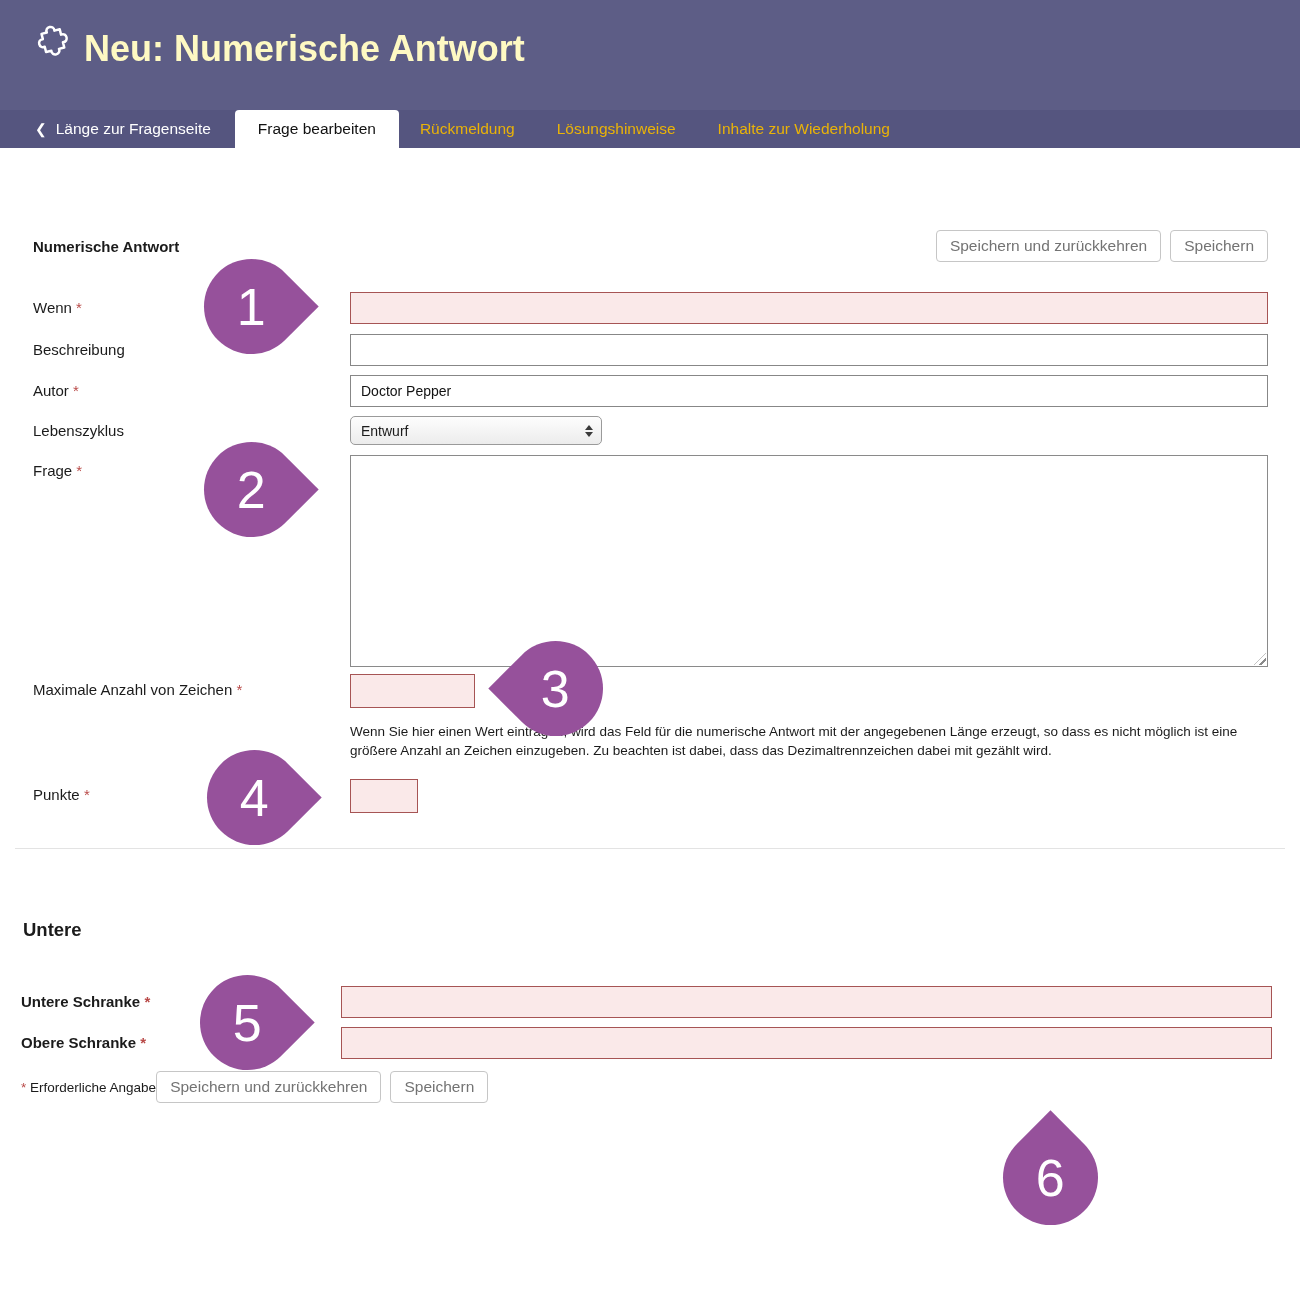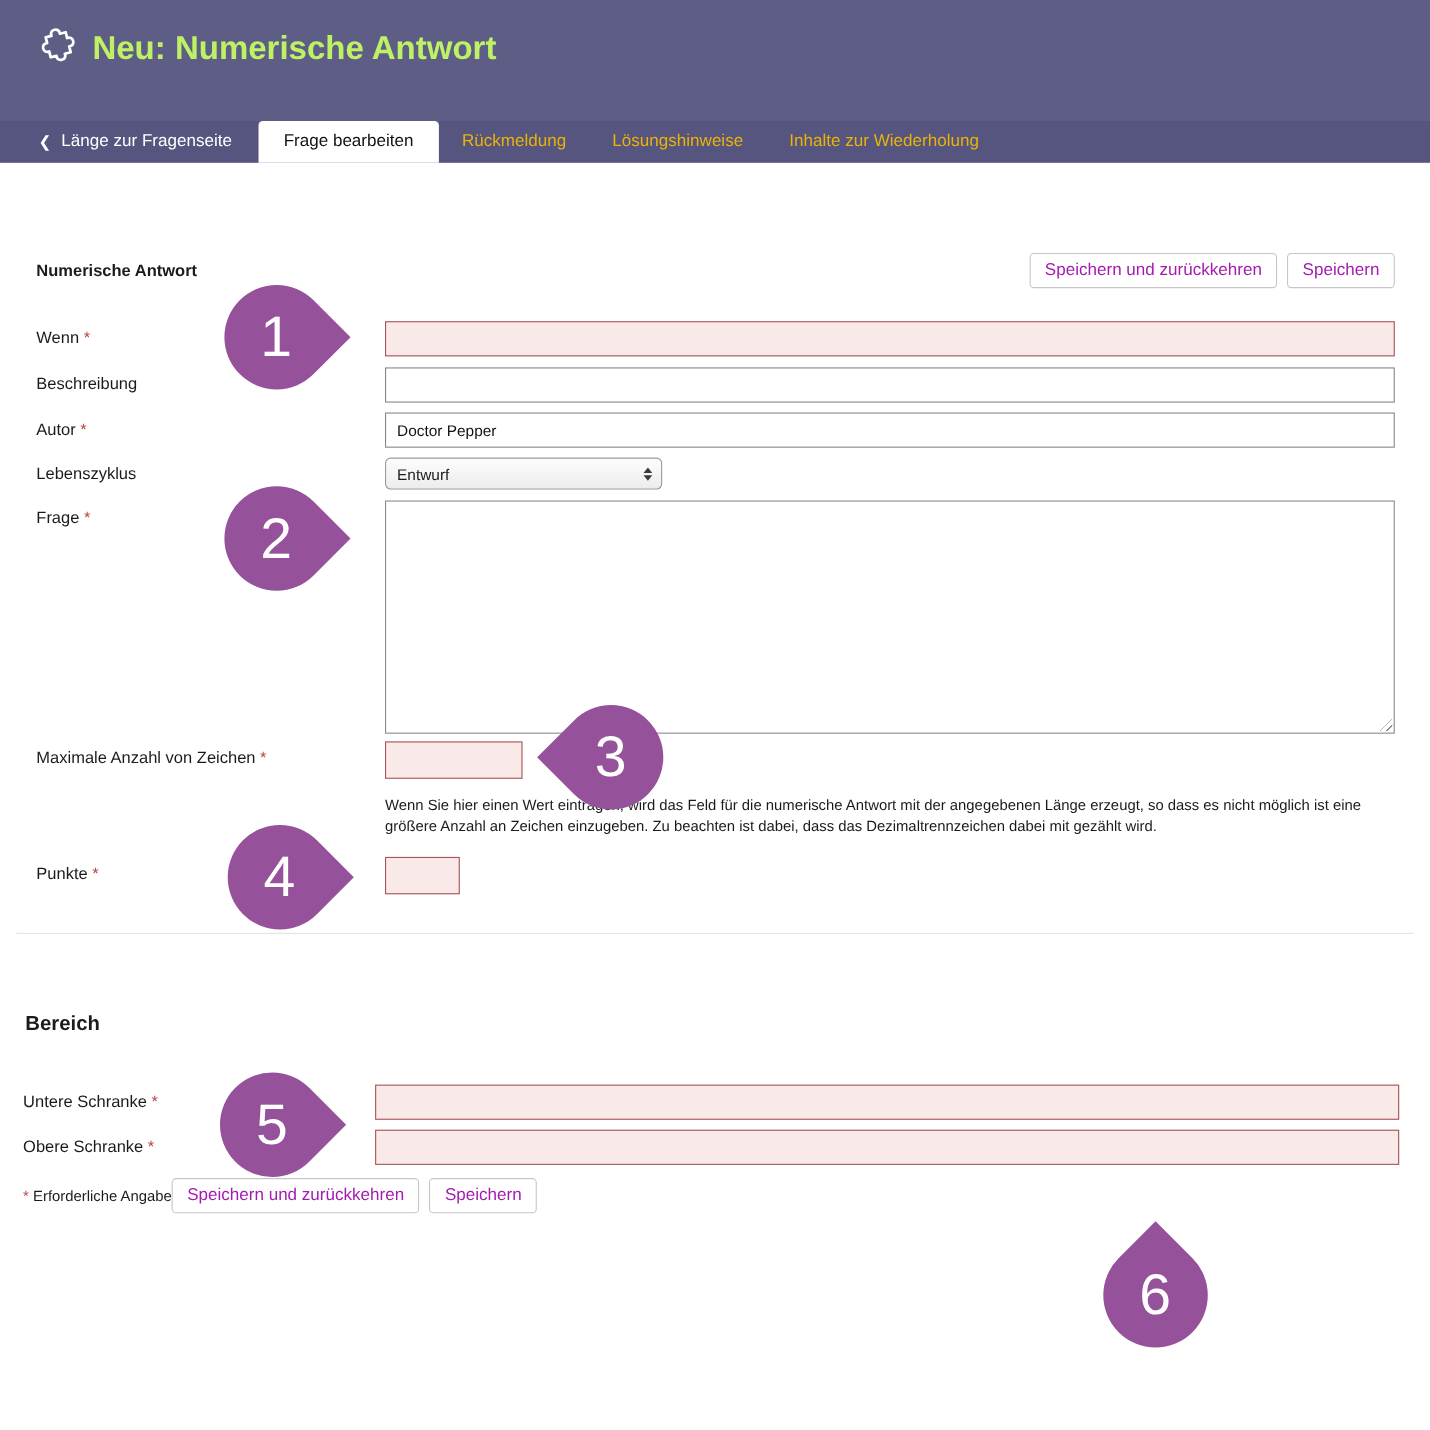--- a/index.html
+++ b/index.html
@@ -3,34 +3,34 @@
 <meta charset="utf-8">
 <style>
   * { margin:0; padding:0; box-sizing:border-box; }
   html,body { width:1300px; height:1300px; background:#fff;
               font-family:"Liberation Sans","DejaVu Sans",sans-serif; color:#1b1b1b; }
   .page { position:relative; width:1300px; height:1300px; overflow:hidden; background:#fff; }
 
   
   .topbar { height:110px; background:#5d5d86; position:relative; }
   .logo { position:absolute; left:26px; top:20px; }
-  .app-title { position:absolute; left:84px; top:28px; font-size:30px; font-weight:bold; color:#bef264; }
+  .app-title { position:absolute; left:84px; top:28px; font-size:36px; font-weight:bold; color:#fef9c3; }
 
   
   .tabbar { height:38px; background:#55557f; display:flex; align-items:stretch; padding-left:35px; }
   .back-link { display:flex; align-items:center; gap:9px; color:#fff; font-size:15.5px; margin-right:24px; cursor:pointer; white-space:nowrap; }
   .back-link .chev { font-size:14px; font-weight:bold; }
   .tab { display:flex; align-items:center; padding:0 21px; color:#eab308; font-size:15.5px; cursor:pointer; white-space:nowrap; }
   .tab.active { background:#fff; color:#111; border-radius:4px 4px 0 0; padding:0 23px; }
 
   
   .section-head { display:flex; justify-content:space-between; align-items:center; margin:82px 32px 30px 33px; height:32px; }
   .section-head h1 { font-size:15px; font-weight:bold; }
   .btns { display:flex; gap:9px; }
-  .btn { background:#fff; border:1px solid #c6c6c6; border-radius:4px; height:32px; padding:0 13px; font-size:15.5px; color:#a21caf; font-family:inherit; cursor:pointer; white-space:nowrap; }
+  .btn { background:#fff; border:1px solid #c6c6c6; border-radius:4px; height:32px; padding:0 13px; font-size:15.5px; color:#737373; font-family:inherit; cursor:pointer; white-space:nowrap; }
 
   .frow { display:flex; margin-right:32px; }
   .flabel { width:350px; min-width:350px; padding:7px 10px 0 33px; font-size:15px; }
   .fctl { flex:1; position:relative; }
   .req { color:#b94a48; }
 
   input.txt { width:100%; height:32px; border:1px solid #878787; background:#fff; padding:0 10px; font-size:14px; font-family:inherit; color:#111; }
   input.invalid { background:#fae9e9; border:1px solid #a65454; }
   input.small { width:125px; height:34px; }
   input.tiny { width:68px; height:34px; }
@@ -53,21 +53,21 @@
                  background:repeating-linear-gradient(135deg, transparent 0 3px, #8a8a8a 3px 4.5px);
                  clip-path:polygon(100% 0, 100% 100%, 0 100%); cursor:nwse-resize; }
 
   .help { font-size:13.5px; line-height:1.42; margin-top:14px; max-width:920px; color:#1b1b1b; }
   .punkte-row { margin-top:19px; }
 
   .divider { border-top:1px solid #e3e3e3; margin:35px 15px 0 15px; }
 
   .sec2-title { margin:70px 0 45px 23px; font-size:18.5px; font-weight:bold; }
   .frow2 { display:flex; margin-right:28px; }
-  .frow2 .flabel { width:341px; min-width:341px; padding-left:21px; }
+  .frow2 .flabel { width:341px; min-width:341px; padding-left:21px;font-weight:bold; }
 
   .footrow { display:flex; align-items:center; margin:12px 33px 0 21px; }
   .req-note { font-size:13.5px; }
 
   
   .marker { position:absolute; width:95px; height:95px; pointer-events:none; }
   .blob { width:95px; height:95px; background:#96519b; display:flex; align-items:center; justify-content:center; transform:rotate(45deg); }
   .marker.right .blob { border-radius:50% 0 50% 50%; }
   .marker.left  .blob { border-radius:50% 50% 50% 0; }
   .marker.up    .blob { border-radius:0 50% 50% 50%; }
@@ -168,21 +168,21 @@
 
   <div class="frow punkte-row">
     <div class="flabel">
       <span>Punkte</span> <span class="req">*</span>
     </div>
     <div class="fctl"><input class="txt invalid tiny" type="text" value="" style=""></div>
   </div>
 
   <div class="divider"></div>
 
-  <h2 class="sec2-title">Bereich</h2>
+  <h2 class="sec2-title">Untere</h2>
 
   <div class="frow2 mt9">
     <div class="flabel">
       <span>Untere Schranke</span> <span class="req">*</span>
     </div>
     <div class="fctl"><input class="txt invalid" type="text" value="" style=""></div>
   </div>
 
   <div class="frow2">
     <div class="flabel">

